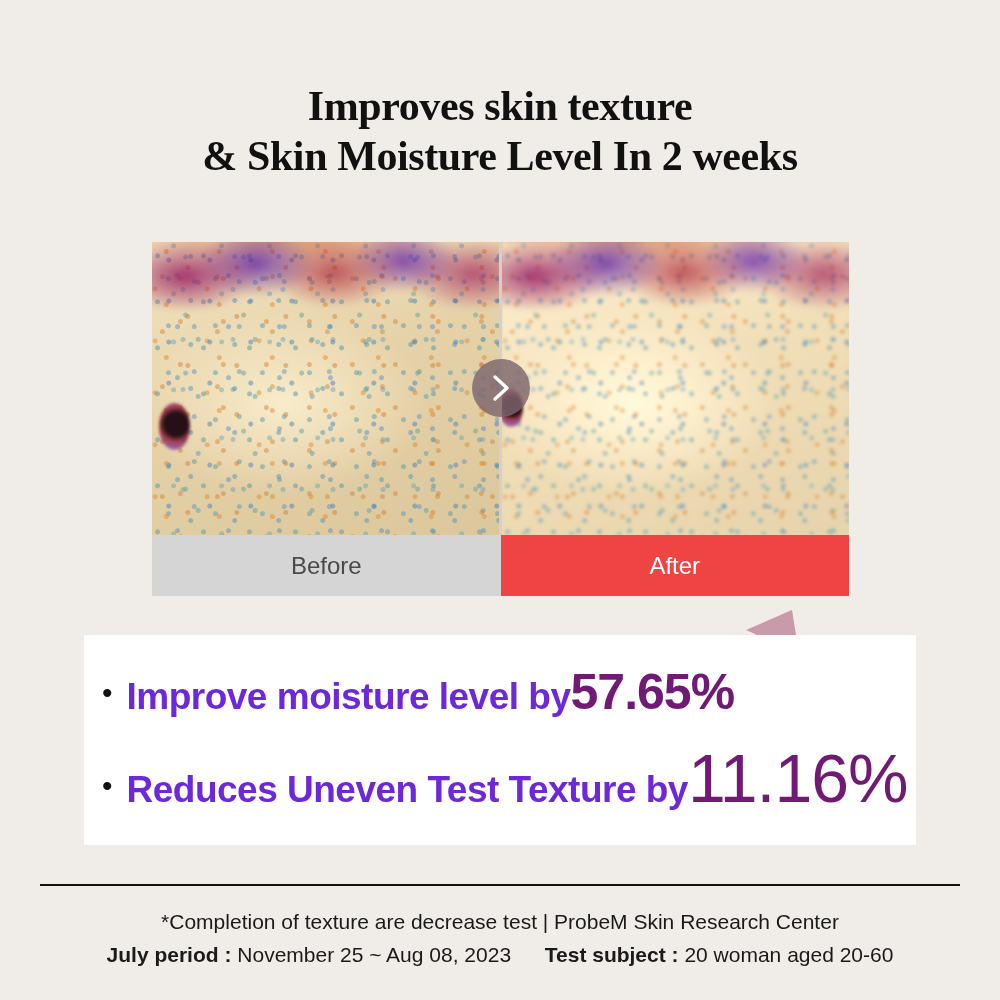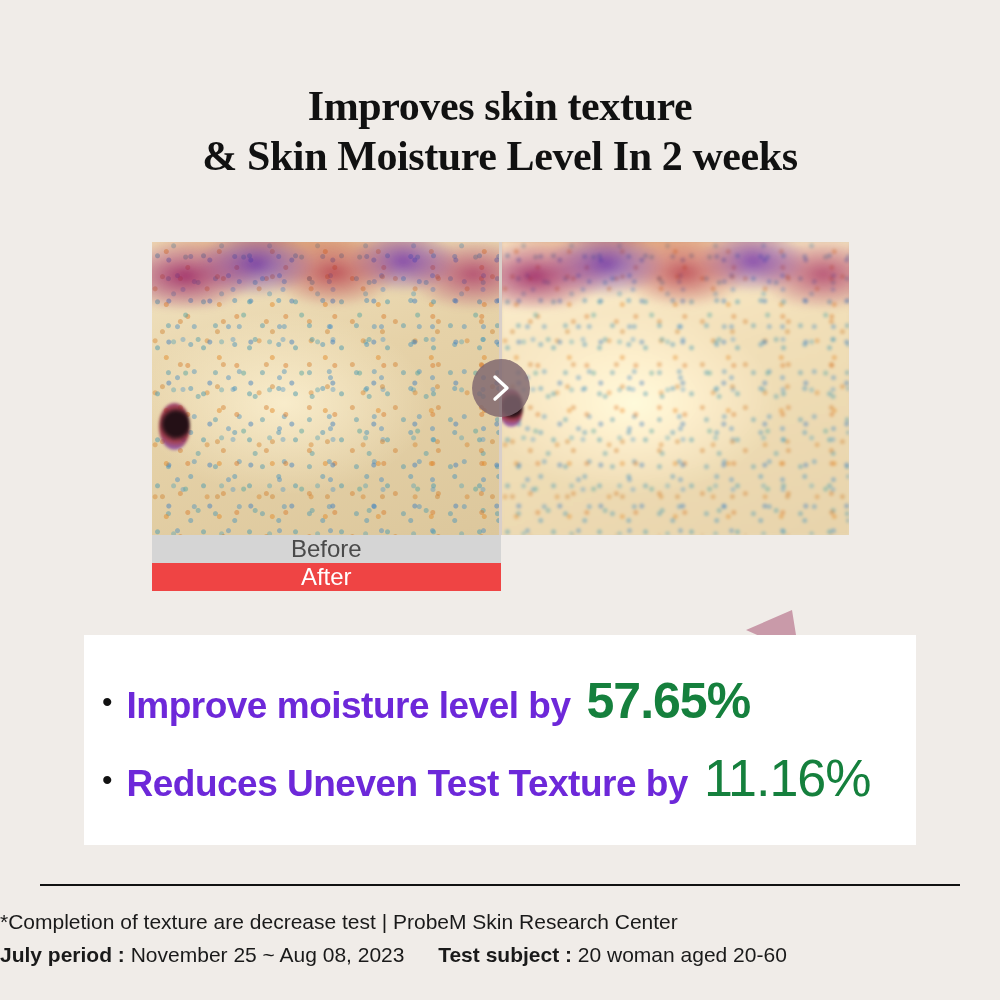--- a/index.html
+++ b/index.html
@@ -138,21 +138,20 @@
   .chevron-btn svg { display: block; }
 
   
   .label-bar {
     position: absolute;
     left: 0;
     top: 293px;
     width: 697px;
     height: 61px;
     display: flex;
-    flex-direction: column;
   }
   .label {
     width: 50%;
     display: flex;
     align-items: center;
     justify-content: center;
     font-size: 24px;
   }
   .label-before {
     background: #d5d5d5;
@@ -201,45 +200,45 @@
   }
   .claim-text {
     font-size: 37px;
     font-weight: 700;
     color: #6d28d9;
     letter-spacing: -0.5px;
   }
   .claim-value {
     font-size: 50px;
     font-weight: 700;
-    color: #15803d;
-    margin-left: 16px;
+    color: #701a75;
+    margin-left: 0;
     letter-spacing: -1px;
   }
   .claim-value.light {
     font-weight: 400;
-    font-size: 52px;
+    font-size: 68px;
   }
 
   
   .footer-rule {
     position: absolute;
     left: 40px;
     top: 884px;
     width: 920px;
     height: 2px;
     background: #111111;
     z-index: 1;
   }
   .footer {
     position: absolute;
     left: 0;
     top: 906px;
     width: 1000px;
-    text-align: left;
+    text-align: center;
     color: #1a1a1a;
   }
   .footer-line-1 { font-size: 21px; line-height: 1.5; }
   .footer-line-2 { font-size: 21px; line-height: 1.6; }
   .footer-line-2 b { font-weight: 700; }
   .footer-gap { display: inline-block; width: 22px; }
 </style>
 </head>
 <body>
 

